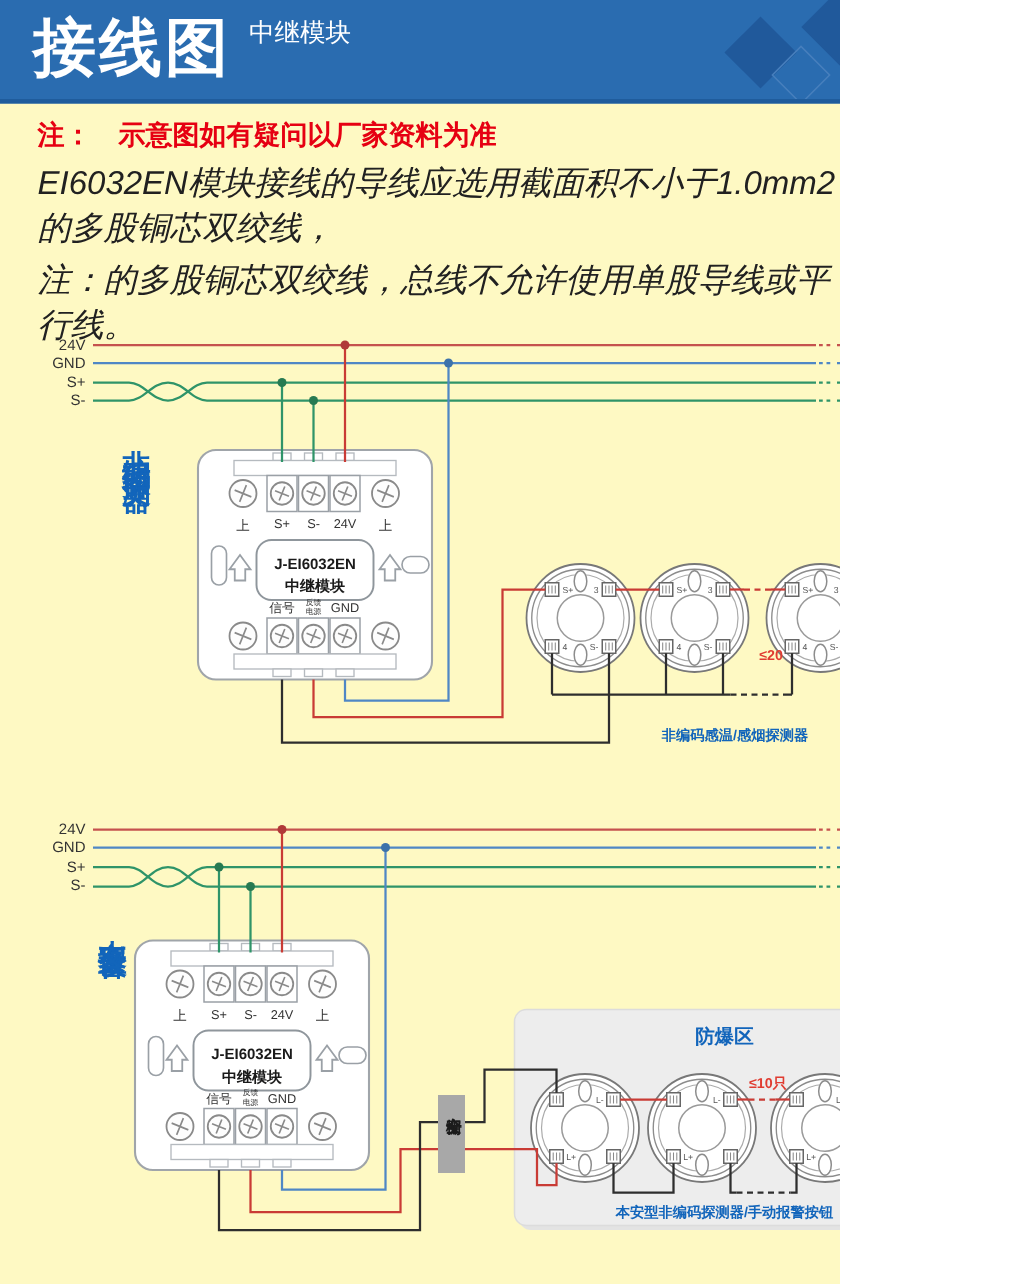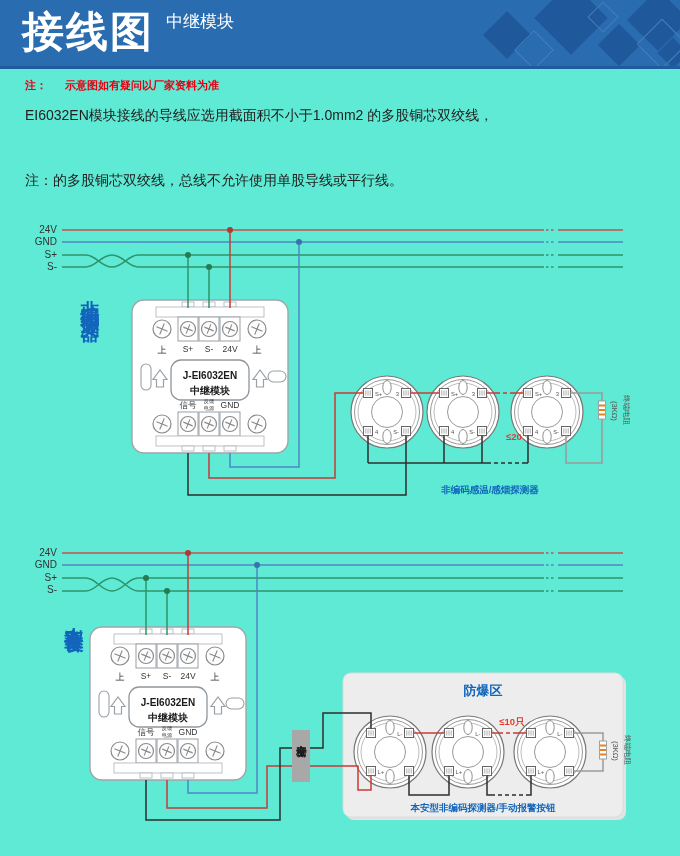--- a/index.html
+++ b/index.html
@@ -1,28 +1,28 @@
 <!DOCTYPE html>
 <html><head>
 <meta charset="utf-8">
 <style>
   html,body{margin:0;padding:0;background:#fff;}
-  #page{position:relative;width:680px;height:856px;background:#5eead4;overflow:hidden;
+  #page{position:relative;width:560px;height:856px;background:#fef9c3;overflow:hidden;
         font-family:"Liberation Sans","DejaVu Sans",sans-serif;}
   
   #hdr{position:absolute;left:0;top:0;width:680px;height:66px;background:#2a6cb0;
        border-bottom:3px solid #1f5c9c;overflow:hidden;}
   #hdr .title{position:absolute;left:22px;top:4px;font-size:42px;font-weight:bold;color:#fff;letter-spacing:2px;z-index:3;}
   #hdr .model{position:absolute;left:166px;top:11px;font-size:17px;line-height:1.35;color:#fff;z-index:3;}
   .cube{position:absolute;background:#20599b;transform:rotate(45deg);z-index:1;}
   .cubeo{position:absolute;border:1px solid #477fbd;transform:rotate(45deg);z-index:1;background:transparent;}
   
-  .note{position:absolute;left:25px;top:78px;font-size:11px;font-weight:bold;color:#e60012;}
+  .note{position:absolute;left:25px;top:78px;font-size:18px;font-weight:bold;color:#e60012;}
   .note .gap{display:inline-block;width:18px;}
-  .body-line{position:absolute;left:25px;font-size:14px;color:#212121;}
+  .body-line{position:absolute;left:25px;font-size:22px;color:#212121;font-style:italic;}
   
   .vlabel{position:absolute;writing-mode:vertical-rl;text-orientation:upright;
           font-weight:bold;color:#1265bb;font-size:19px;}
   #vlabel1{left:77px;top:284px;letter-spacing:5px;}
   #vlabel2{left:61px;top:611px;letter-spacing:2px;}
   #barrier-label{position:absolute;left:295px;top:736px;writing-mode:vertical-rl;text-orientation:upright;
           font-size:10.5px;font-weight:600;color:#1c1c1c;letter-spacing:1px;z-index:5;}
   
   svg text{font-family:"Liberation Sans","DejaVu Sans",sans-serif;}
   .buslbl{font-size:10px;fill:#333;}

